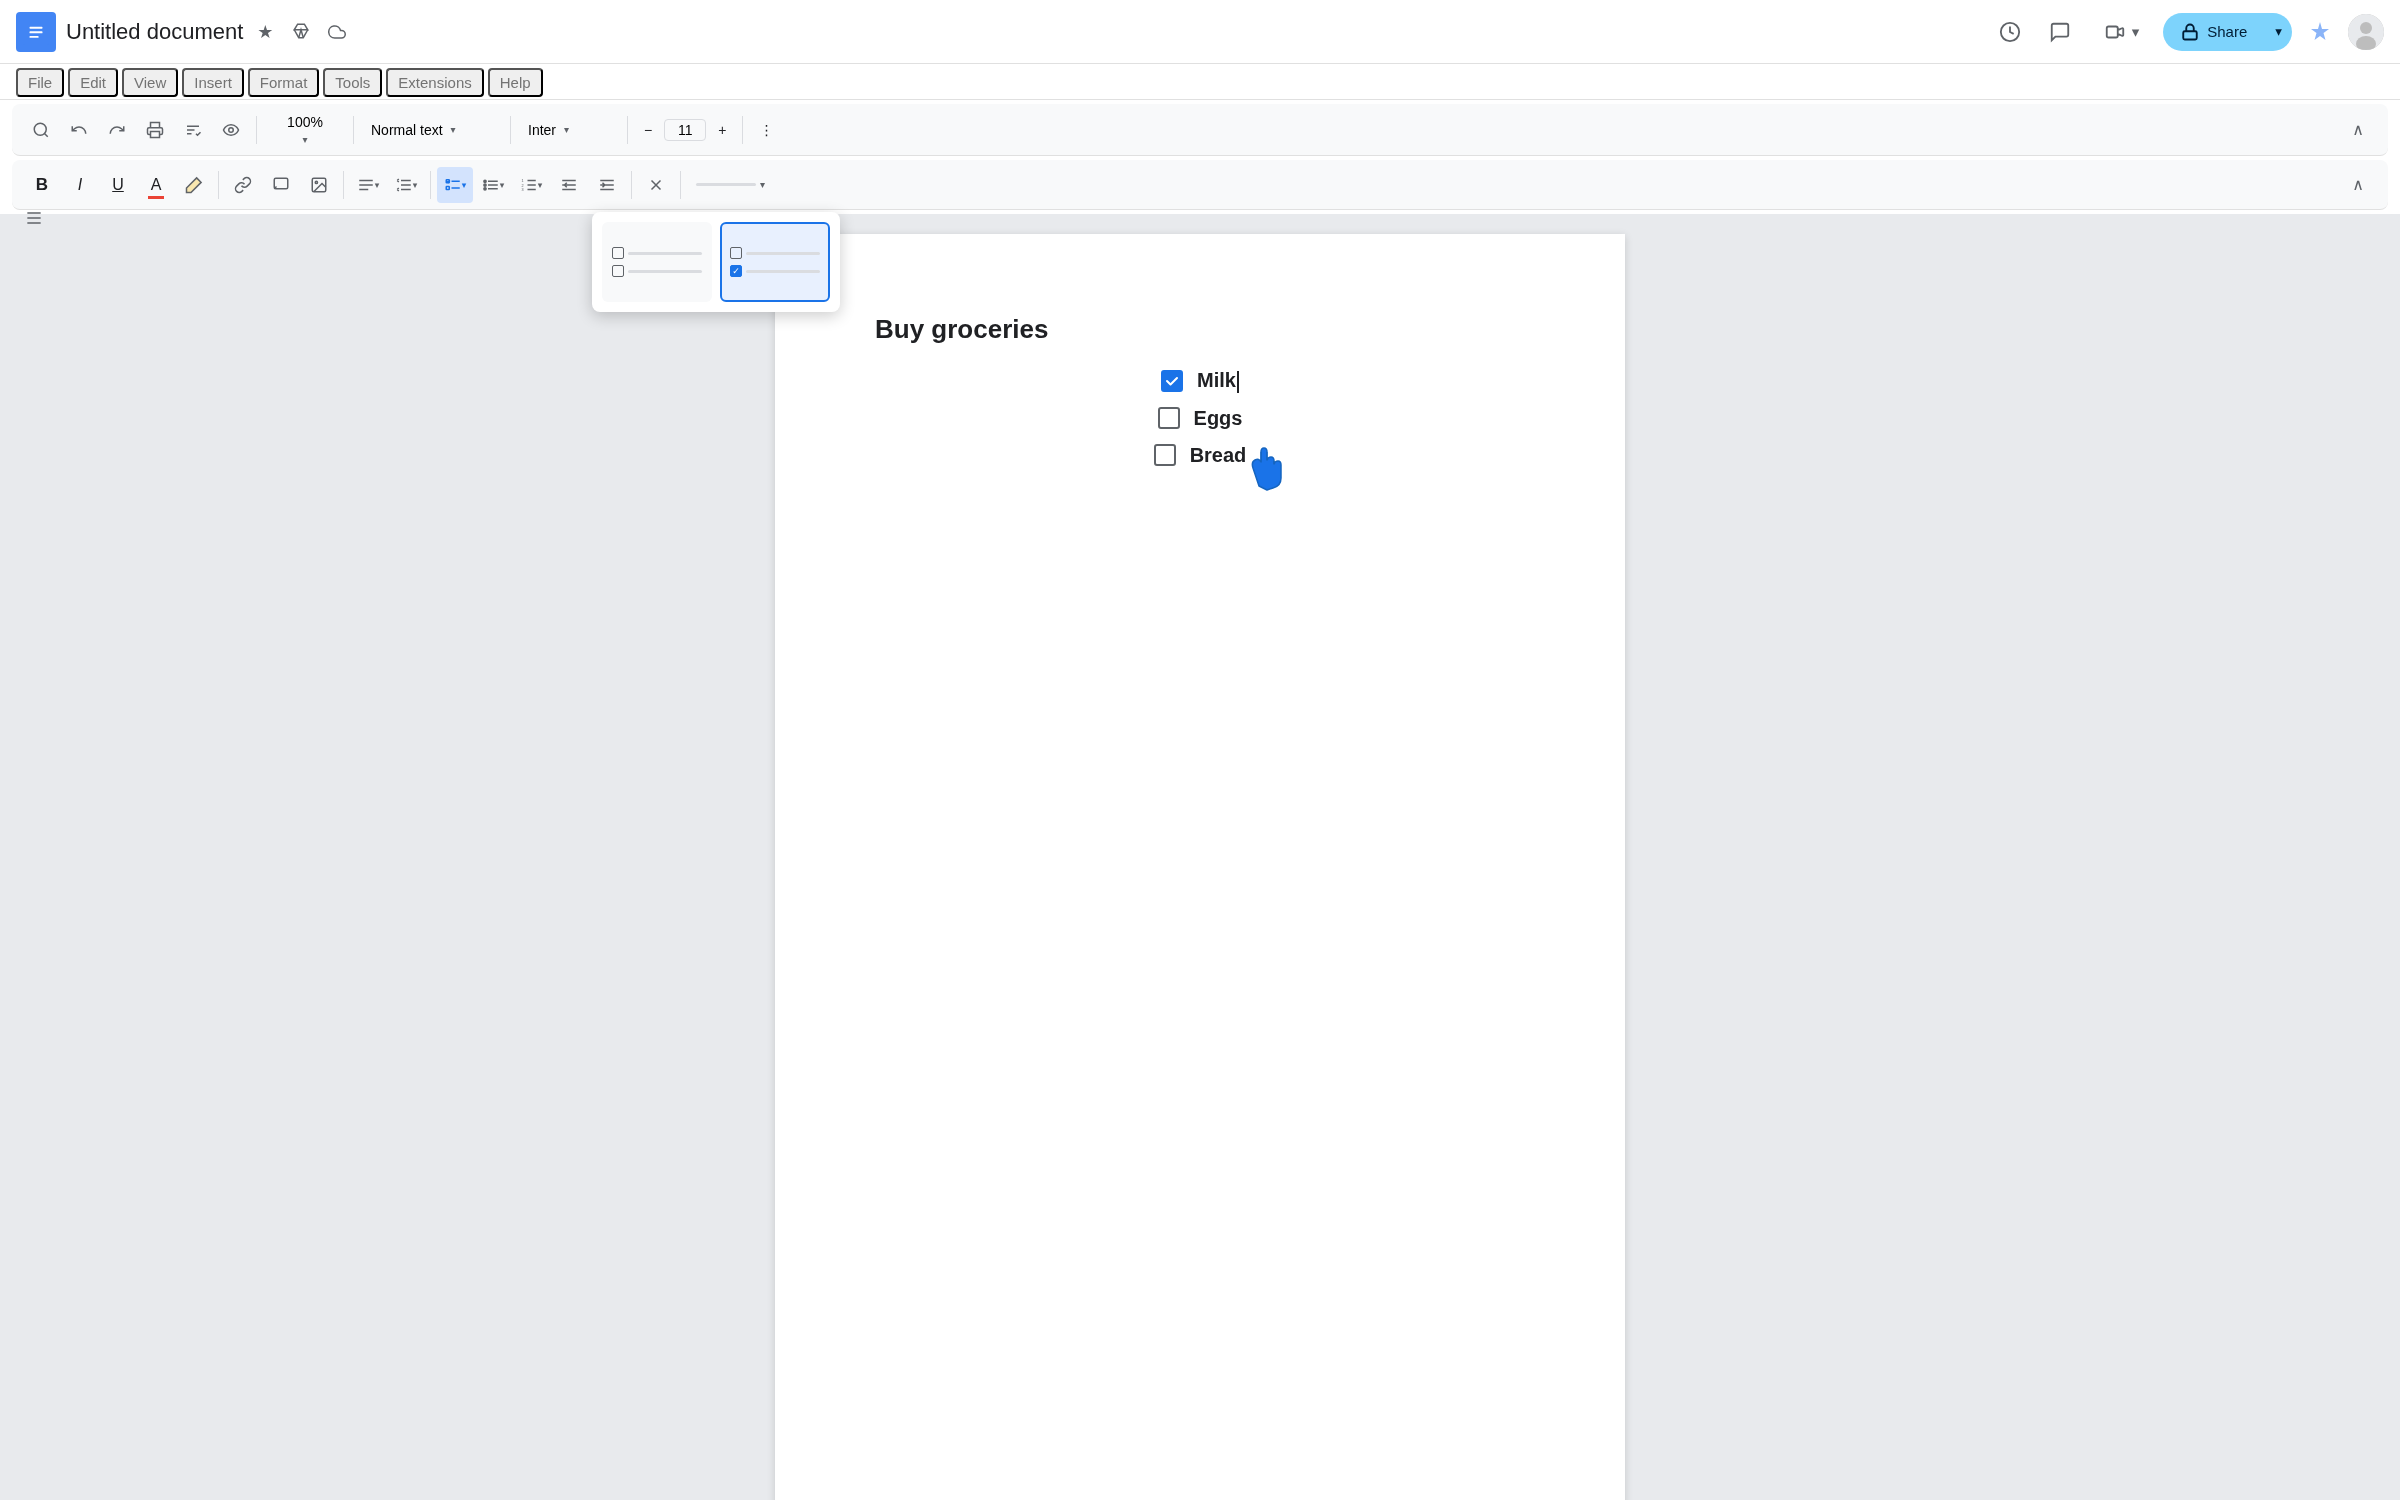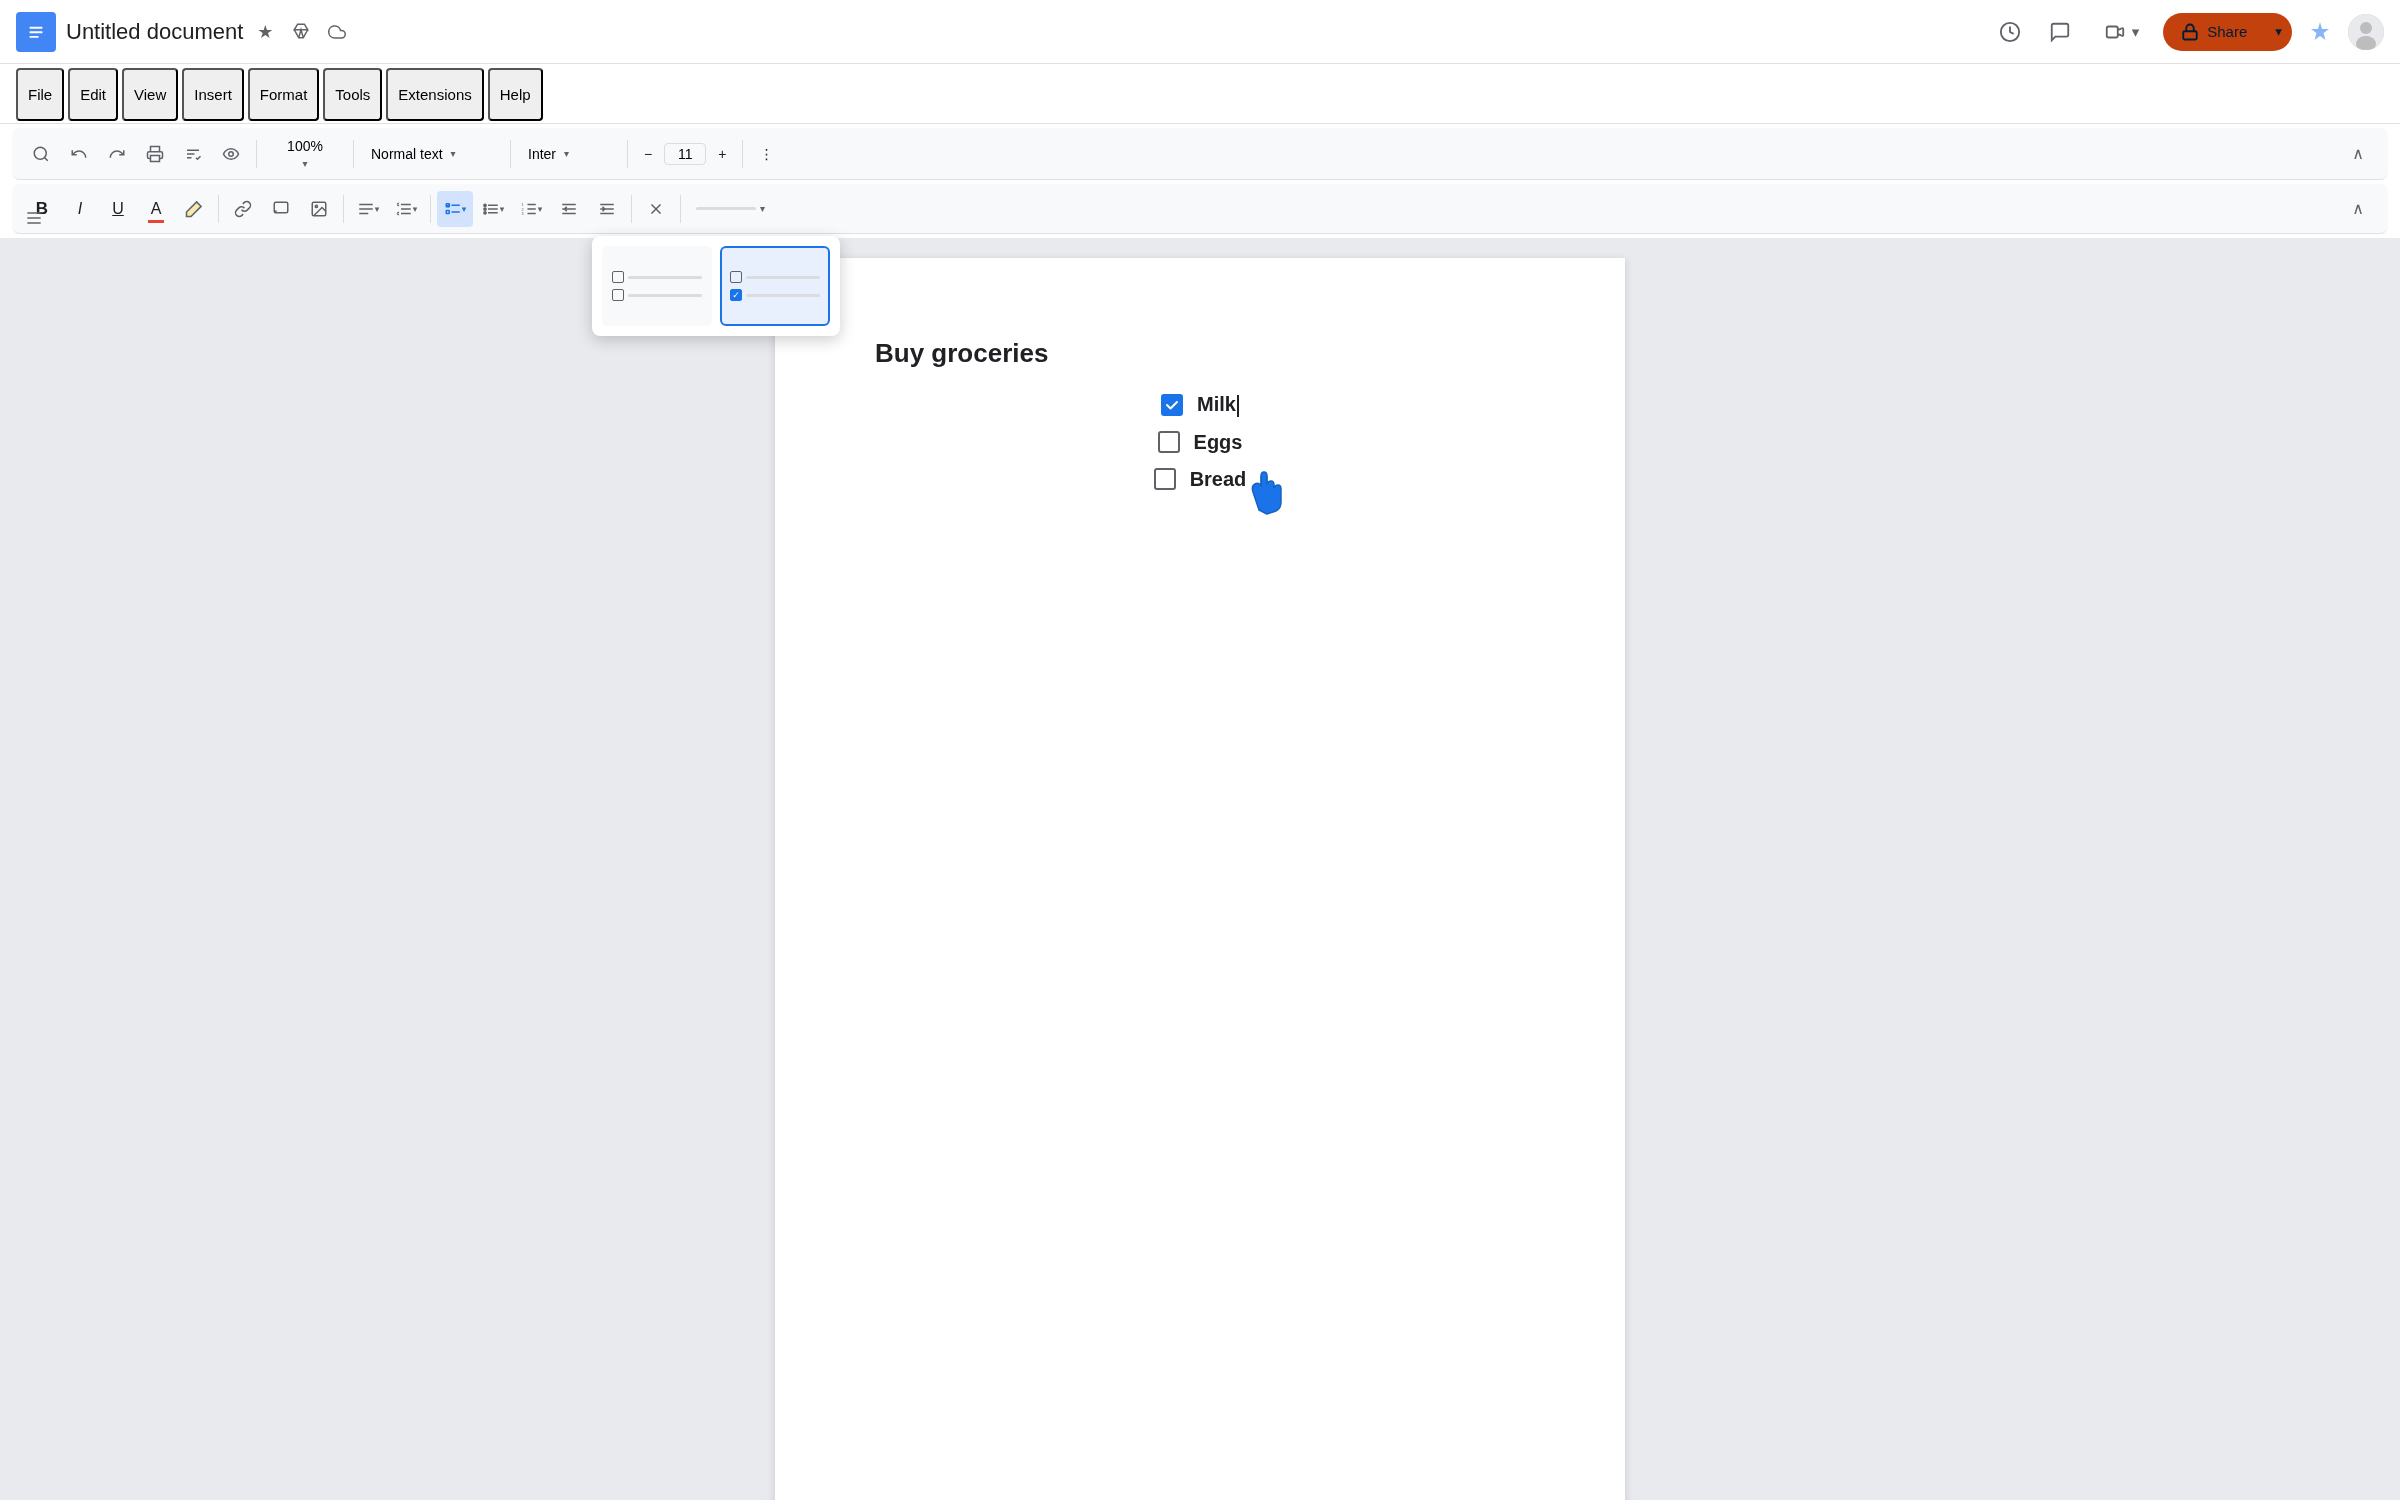--- a/index.html
+++ b/index.html
@@ -38,23 +38,23 @@
 
     
     .menu-bar {
       display: flex;
       align-items: center;
       padding: 2px 16px;
       gap: 4px;
       margin-top: 2px;
     }
     .menu-item {
-      padding: 16px 10px;
+      padding: 4px 10px;
       font-size: 15px;
-      color: #000000;
+      color: #737373;
       cursor: pointer;
       border-radius: 4px;
       white-space: nowrap;
     }
 
     
     .top-bar-right {
       display: flex; align-items: center; gap: 10px; margin-left: auto;
     }
     .icon-btn {
@@ -65,21 +65,21 @@
     }
     .meet-btn {
       display: flex; align-items: center; gap: 6px;
       padding: 8px 14px;
       border-radius: 20px;
       border: none; background: none; cursor: pointer;
       font-size: 15px; color: #202124;
     }
     .share-btn {
       display: flex; align-items: center; gap: 0;
-      background: #c2410c;
+      background: #7dd3fc;
       border-radius: 20px;
       border: none; cursor: pointer;
       overflow: hidden;
     }
     .share-btn-main {
       display: flex; align-items: center; gap: 8px;
       padding: 10px 18px;
       font-size: 15px; font-weight: 500; color: #001d35;
       border: none; background: none; cursor: pointer;
     }

